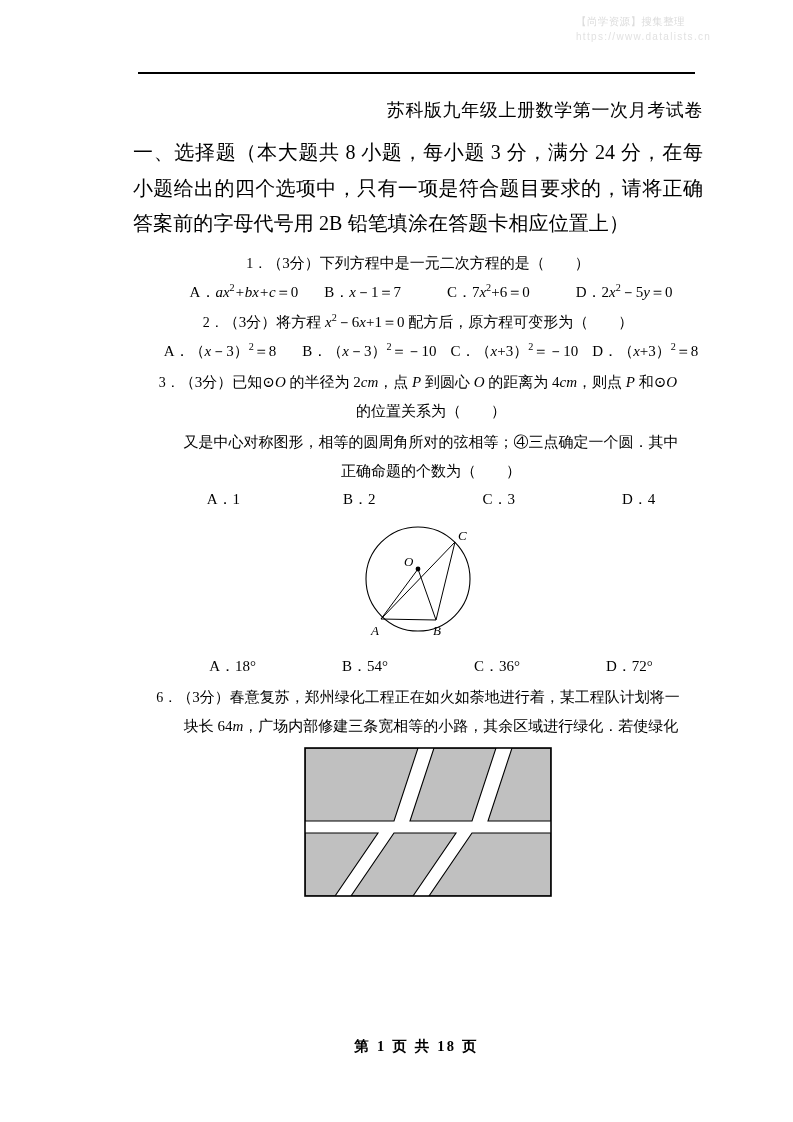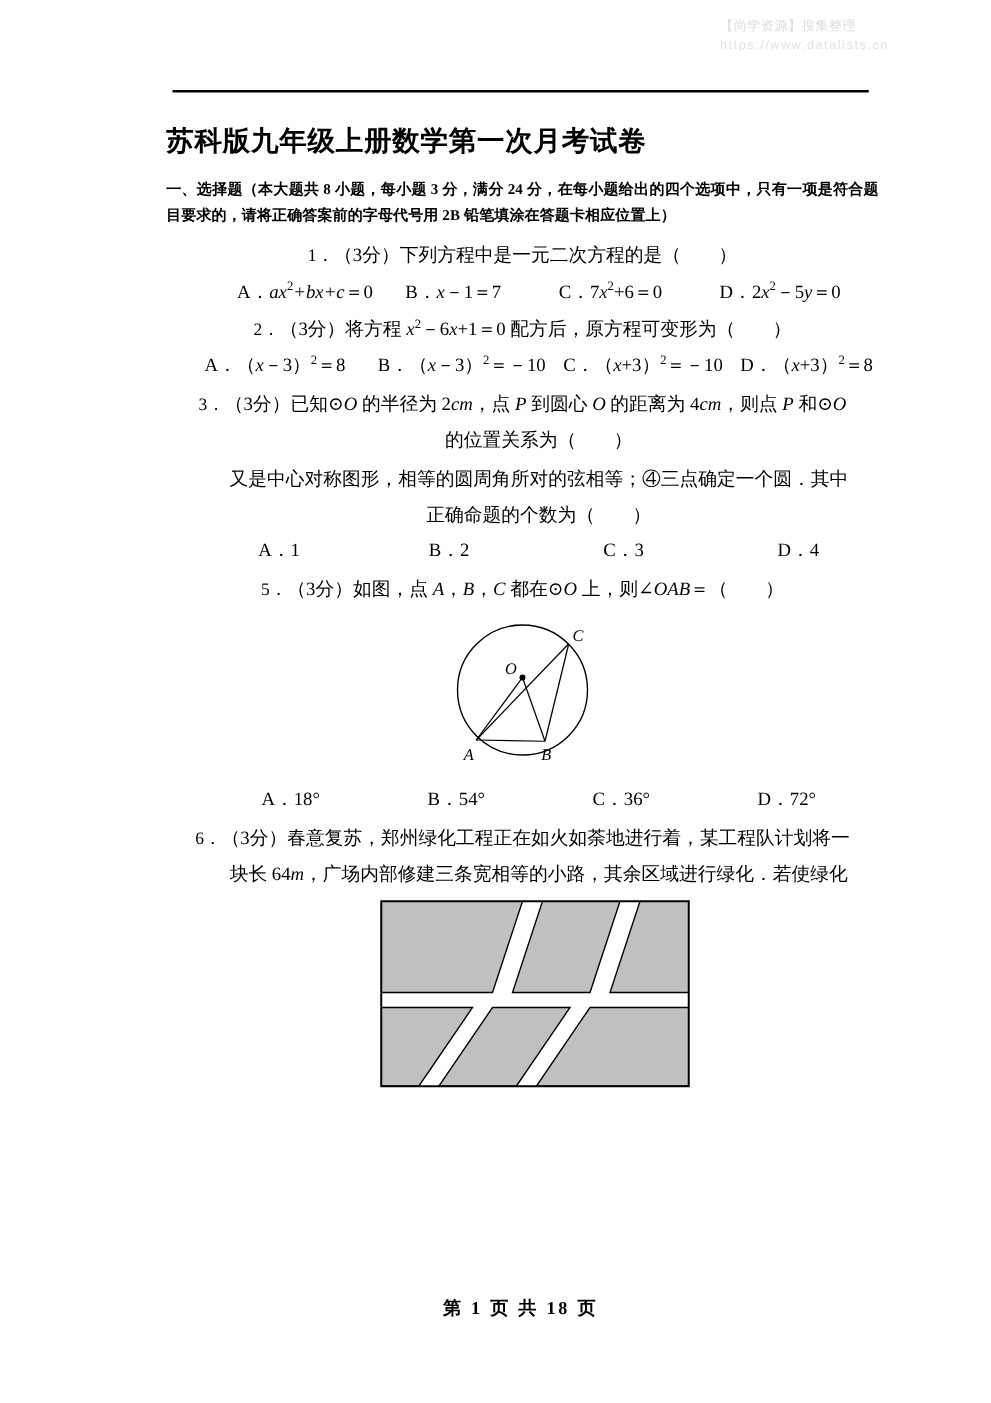--- a/index.html
+++ b/index.html
@@ -60,32 +60,32 @@
 
   .content {
     position: absolute;
     left: 113px;
     top: 92px;
     width: 570px;
   }
 
   
   .doc-title {
-    text-align: left;
-    font-size: 22px;
-    font-weight: bold;
+    text-align: right;
+    font-size: 18px;
+    font-weight: normal;
     letter-spacing: 0.6px;
     margin: 6px 0 13px 0;
     font-family: "Liberation Serif", "DejaVu Serif", serif;
   }
 
   
   .section-head {
-    font-size: 12px;
-    font-weight: bold;
+    font-size: 20px;
+    font-weight: normal;
     line-height: 1.78;
     text-align: justify;
     text-justify: inter-ideograph;
     margin: 0 0 7px 0;
     letter-spacing: 0.1px;
   }
 
   
   .q {
     margin: 0 0 2px 0;
@@ -199,23 +199,20 @@
       </div>
       <div class="q-line">
         <span class="indent"></span><span>正确命题的个数为（</span><span class="paren-blank"></span>）
       </div>
       <div class="opts">
         <span class="opt"><span>A．</span><span>1</span></span><span style="display:inline-block;width:103px"></span><span class="opt"><span>B．</span><span>2</span></span><span style="display:inline-block;width:107px"></span><span class="opt"><span>C．</span><span>3</span></span><span style="display:inline-block;width:107px"></span><span class="opt"><span>D．</span><span>4</span></span>
       </div>
     </div>
 
     <div class="q">
-      <div class="q-line">
-        <span class="q-num">5</span><span class="q-num">．</span><span>（3分）</span>如图，点 <span class="it">A</span>，<span class="it">B</span>，<span class="it">C</span> 都在⊙<span class="it">O</span> 上，则∠<span class="it">OAB</span>＝（<span class="paren-blank"></span>）
-      </div>
 
       <div class="fig-circle">
         <svg width="140" height="128" viewBox="0 0 140 128">
 
           <circle cx="55" cy="61" r="52" fill="none" stroke="#000" stroke-width="1.1"></circle>
 
           <circle cx="55" cy="51" r="2.4" fill="#000"></circle>
 
           <line x1="55" y1="51" x2="18" y2="101" stroke="#000" stroke-width="1"></line>
           <line x1="55" y1="51" x2="73" y2="102" stroke="#000" stroke-width="1"></line>

